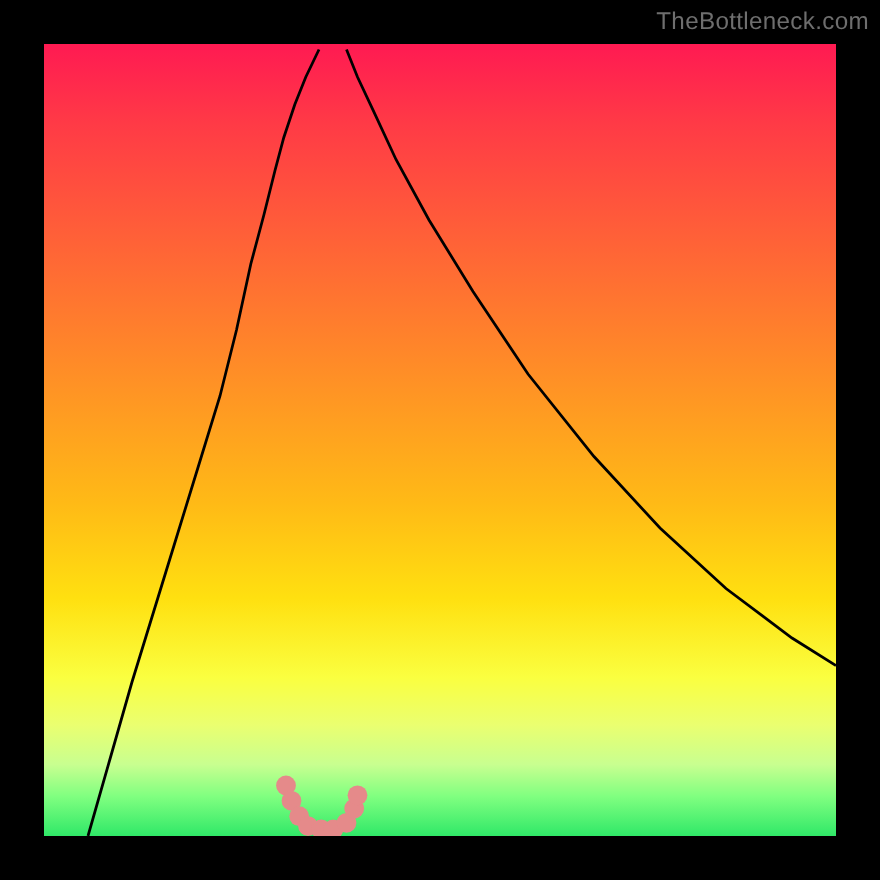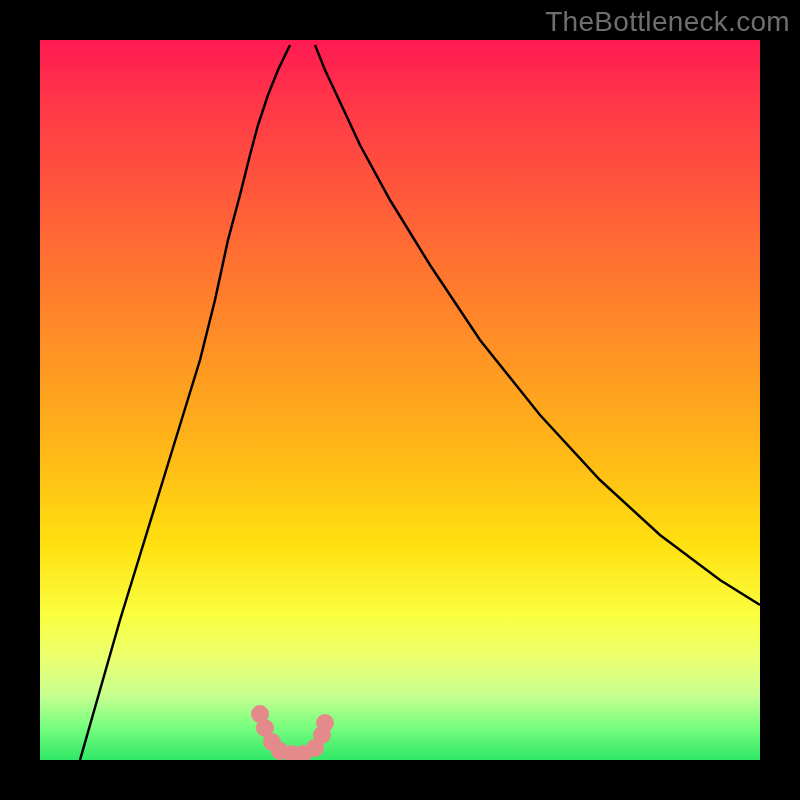--- a/index.html
+++ b/index.html
@@ -31,21 +31,21 @@
       #c8ff90 91%,
       #80ff80 95%,
       #30e868 100%
     );
   }
   .watermark {
     position: absolute;
     top: 6px;
     right: 10px;
     color: #6e6e6e;
-    font-size: 28px;
+    font-size: 22px;
     font-weight: 500;
     letter-spacing: 0.3px;
     font-family: Arial, sans-serif;
   }
   svg.plot {
     position: absolute;
     left: 0;
     top: 0;
     width: 720px;
     height: 720px;

